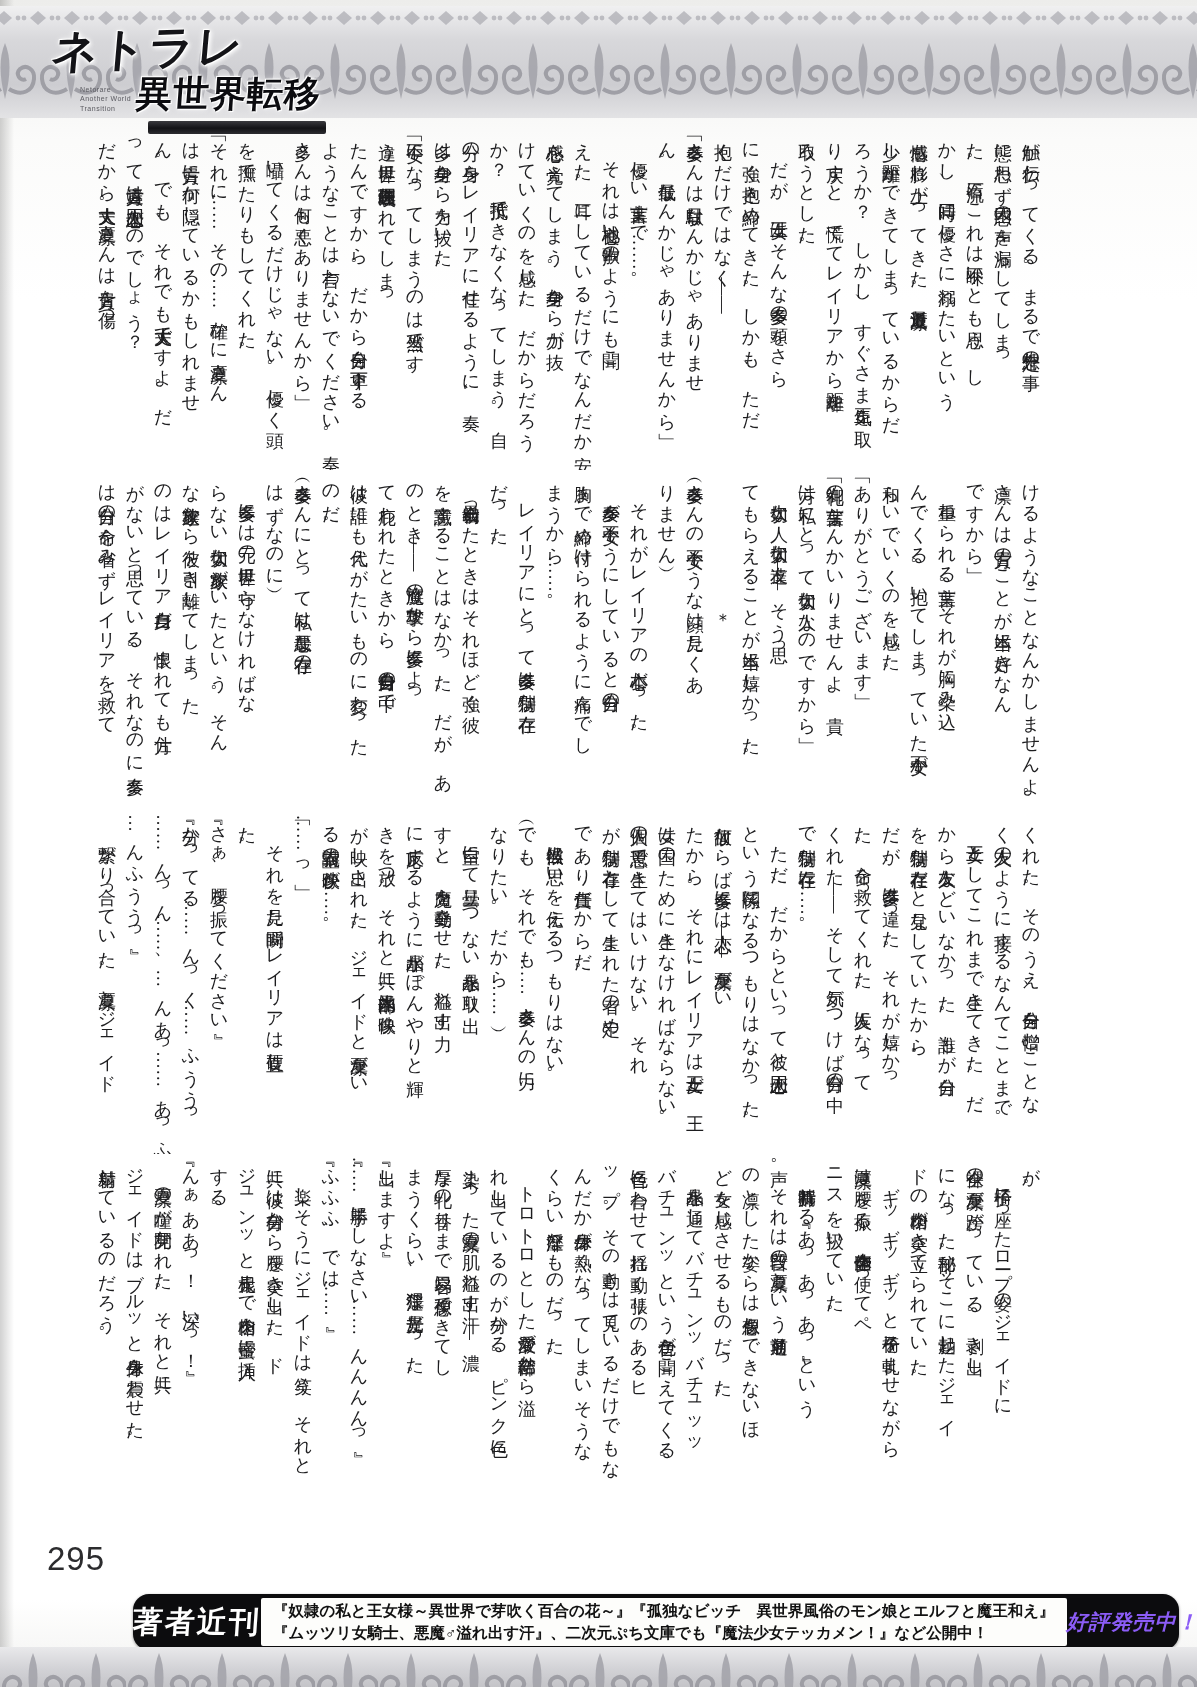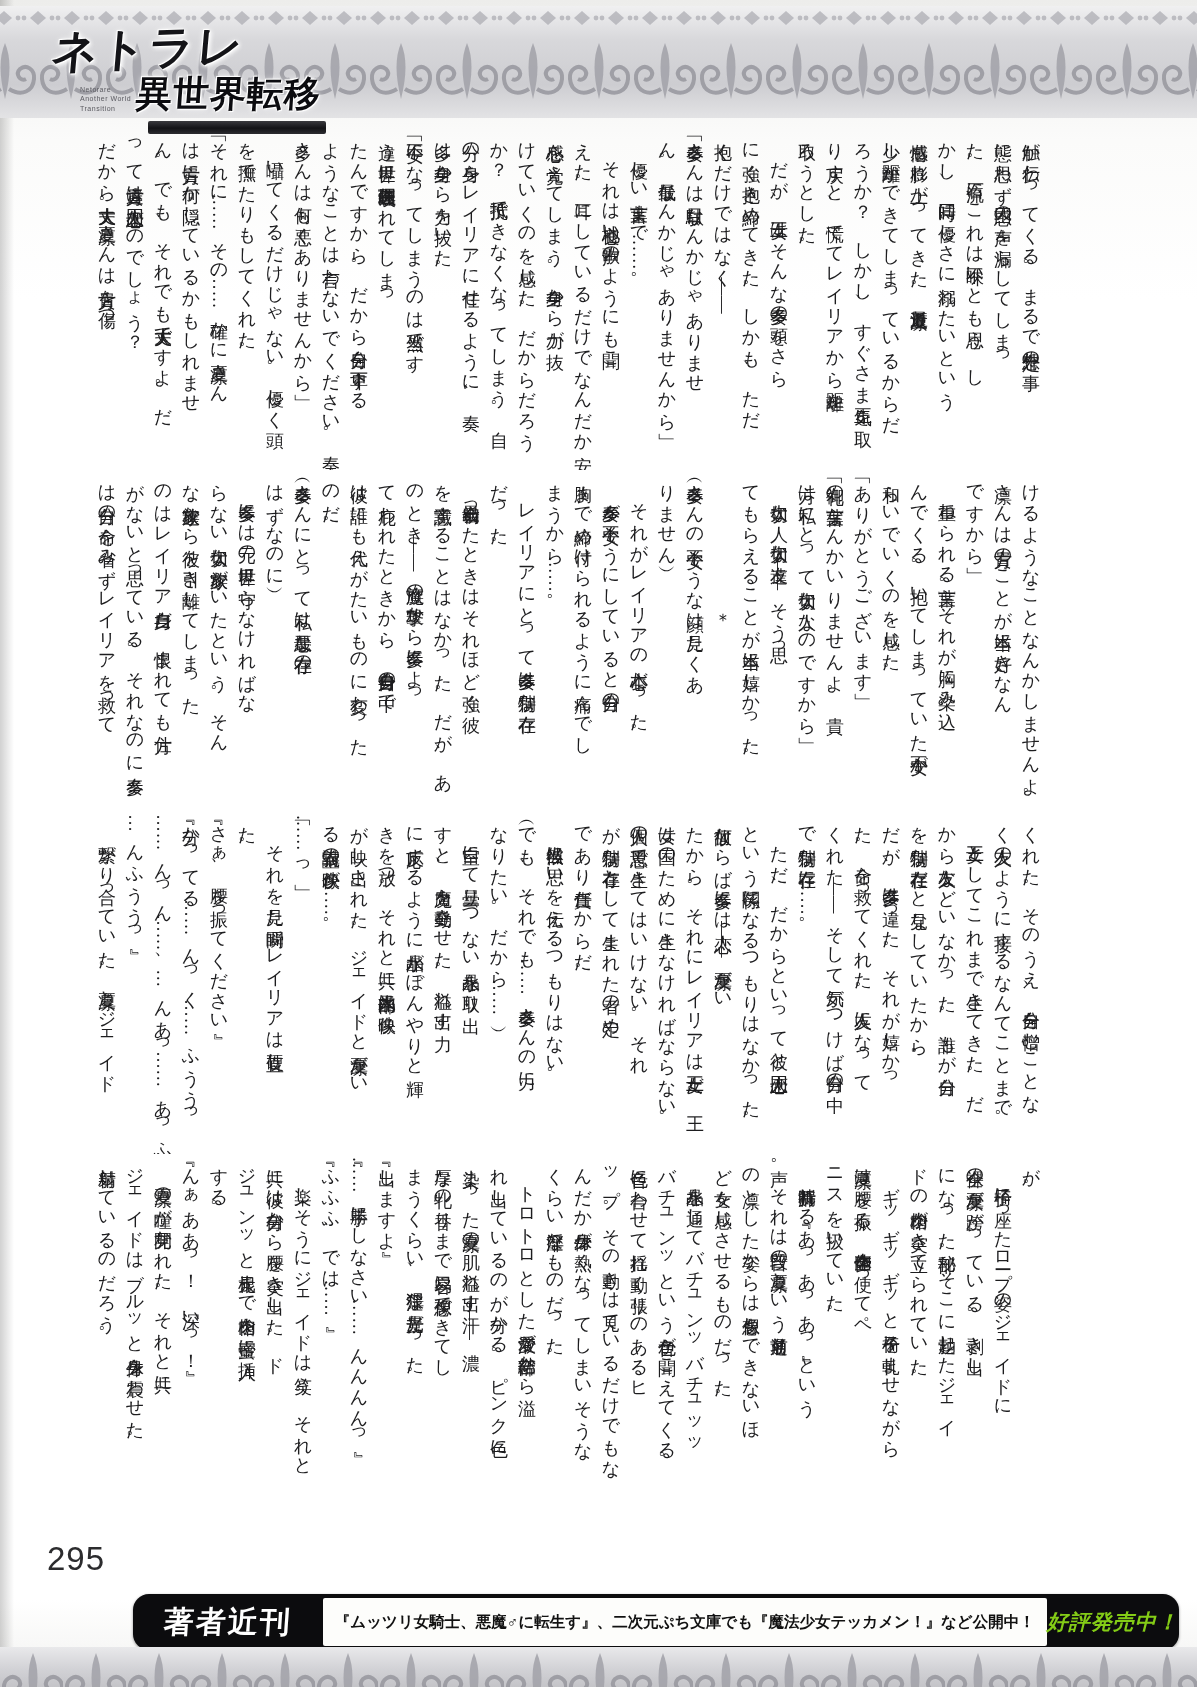--- a/index.html
+++ b/index.html
@@ -69,21 +69,21 @@
     font-family:"Liberation Sans","DejaVu Sans",sans-serif;}
   .ad-label{width:218px;display:flex;align-items:center;justify-content:center;
     color:#fff;font-size:30px;font-weight:bold;letter-spacing:2px;
     transform:skewX(-4deg);white-space:nowrap;}
   .ad-body{flex:1;background:#fdfdfb;margin:4px 0;border-radius:2px;
     display:flex;flex-direction:column;justify-content:center;
     padding:0 12px;gap:1px;}
   .ad-body div{font-size:15.5px;font-weight:bold;color:#111;line-height:1.32;white-space:nowrap;
     letter-spacing:0;}
   .ad-badge{width:152px;display:flex;align-items:center;justify-content:center;
-    color:#84cc16;font-size:21px;font-weight:bold;font-style:italic;letter-spacing:1px;
+    color:#8b5cf6;font-size:21px;font-weight:bold;font-style:italic;letter-spacing:1px;
     white-space:nowrap;}
 </style>
 </head>
 <body>
 
 <div class="page">
 
   <div class="border-top">
     <div class="orn-row small" id="orn-top-small">
         <svg width="34" height="18" viewBox="0 0 34 18">
@@ -626,21 +626,22 @@
 　夏凛の瞳が見開かれた。それと共に
 ジェイドはブルッと身体を震わせた。
 射精しているのだろう。</section>
   </main>
 
   <div class="page-number">295</div>
 
   <div class="ad-bar">
     <div class="ad-label">著者近刊</div>
     <div class="ad-body">
-      <div>『ムッツリ女騎士、悪魔♂に転生す』、二次元ぷち文庫でも『魔法少女テッカメン！』など公開中！</div>
+      <div>『奴隷の私と王女様～異世界で芽吹く百合の花～』『孤独なビッチ　異世界風俗のモン娘とエルフと魔王和え』</div>
+      <div>『ムッツリ女騎士、悪魔♂溢れ出す汗』、二次元ぷち文庫でも『魔法少女テッカメン！』など公開中！</div>
     </div>
     <div class="ad-badge">好評発売中！</div>
   </div>
 
   <div class="border-bottom">
     <div class="orn-row" id="orn-bottom">
         <div style="height:40px;overflow:hidden;"><svg width="66" height="72" viewBox="0 0 66 72" style="transform:scaleX(-1);">
             <g stroke="#97979e" stroke-width="4" fill="none" opacity="0.85">
               <path d="M33 6 C27 20 27 38 33 62 C39 38 39 20 33 6 Z" fill="#a2a2a9" stroke="none"></path>
               <path d="M29 52 C16 60 5 54 4 42 C3 32 12 27 18 32 C23 37 18 45 12 42"></path>

